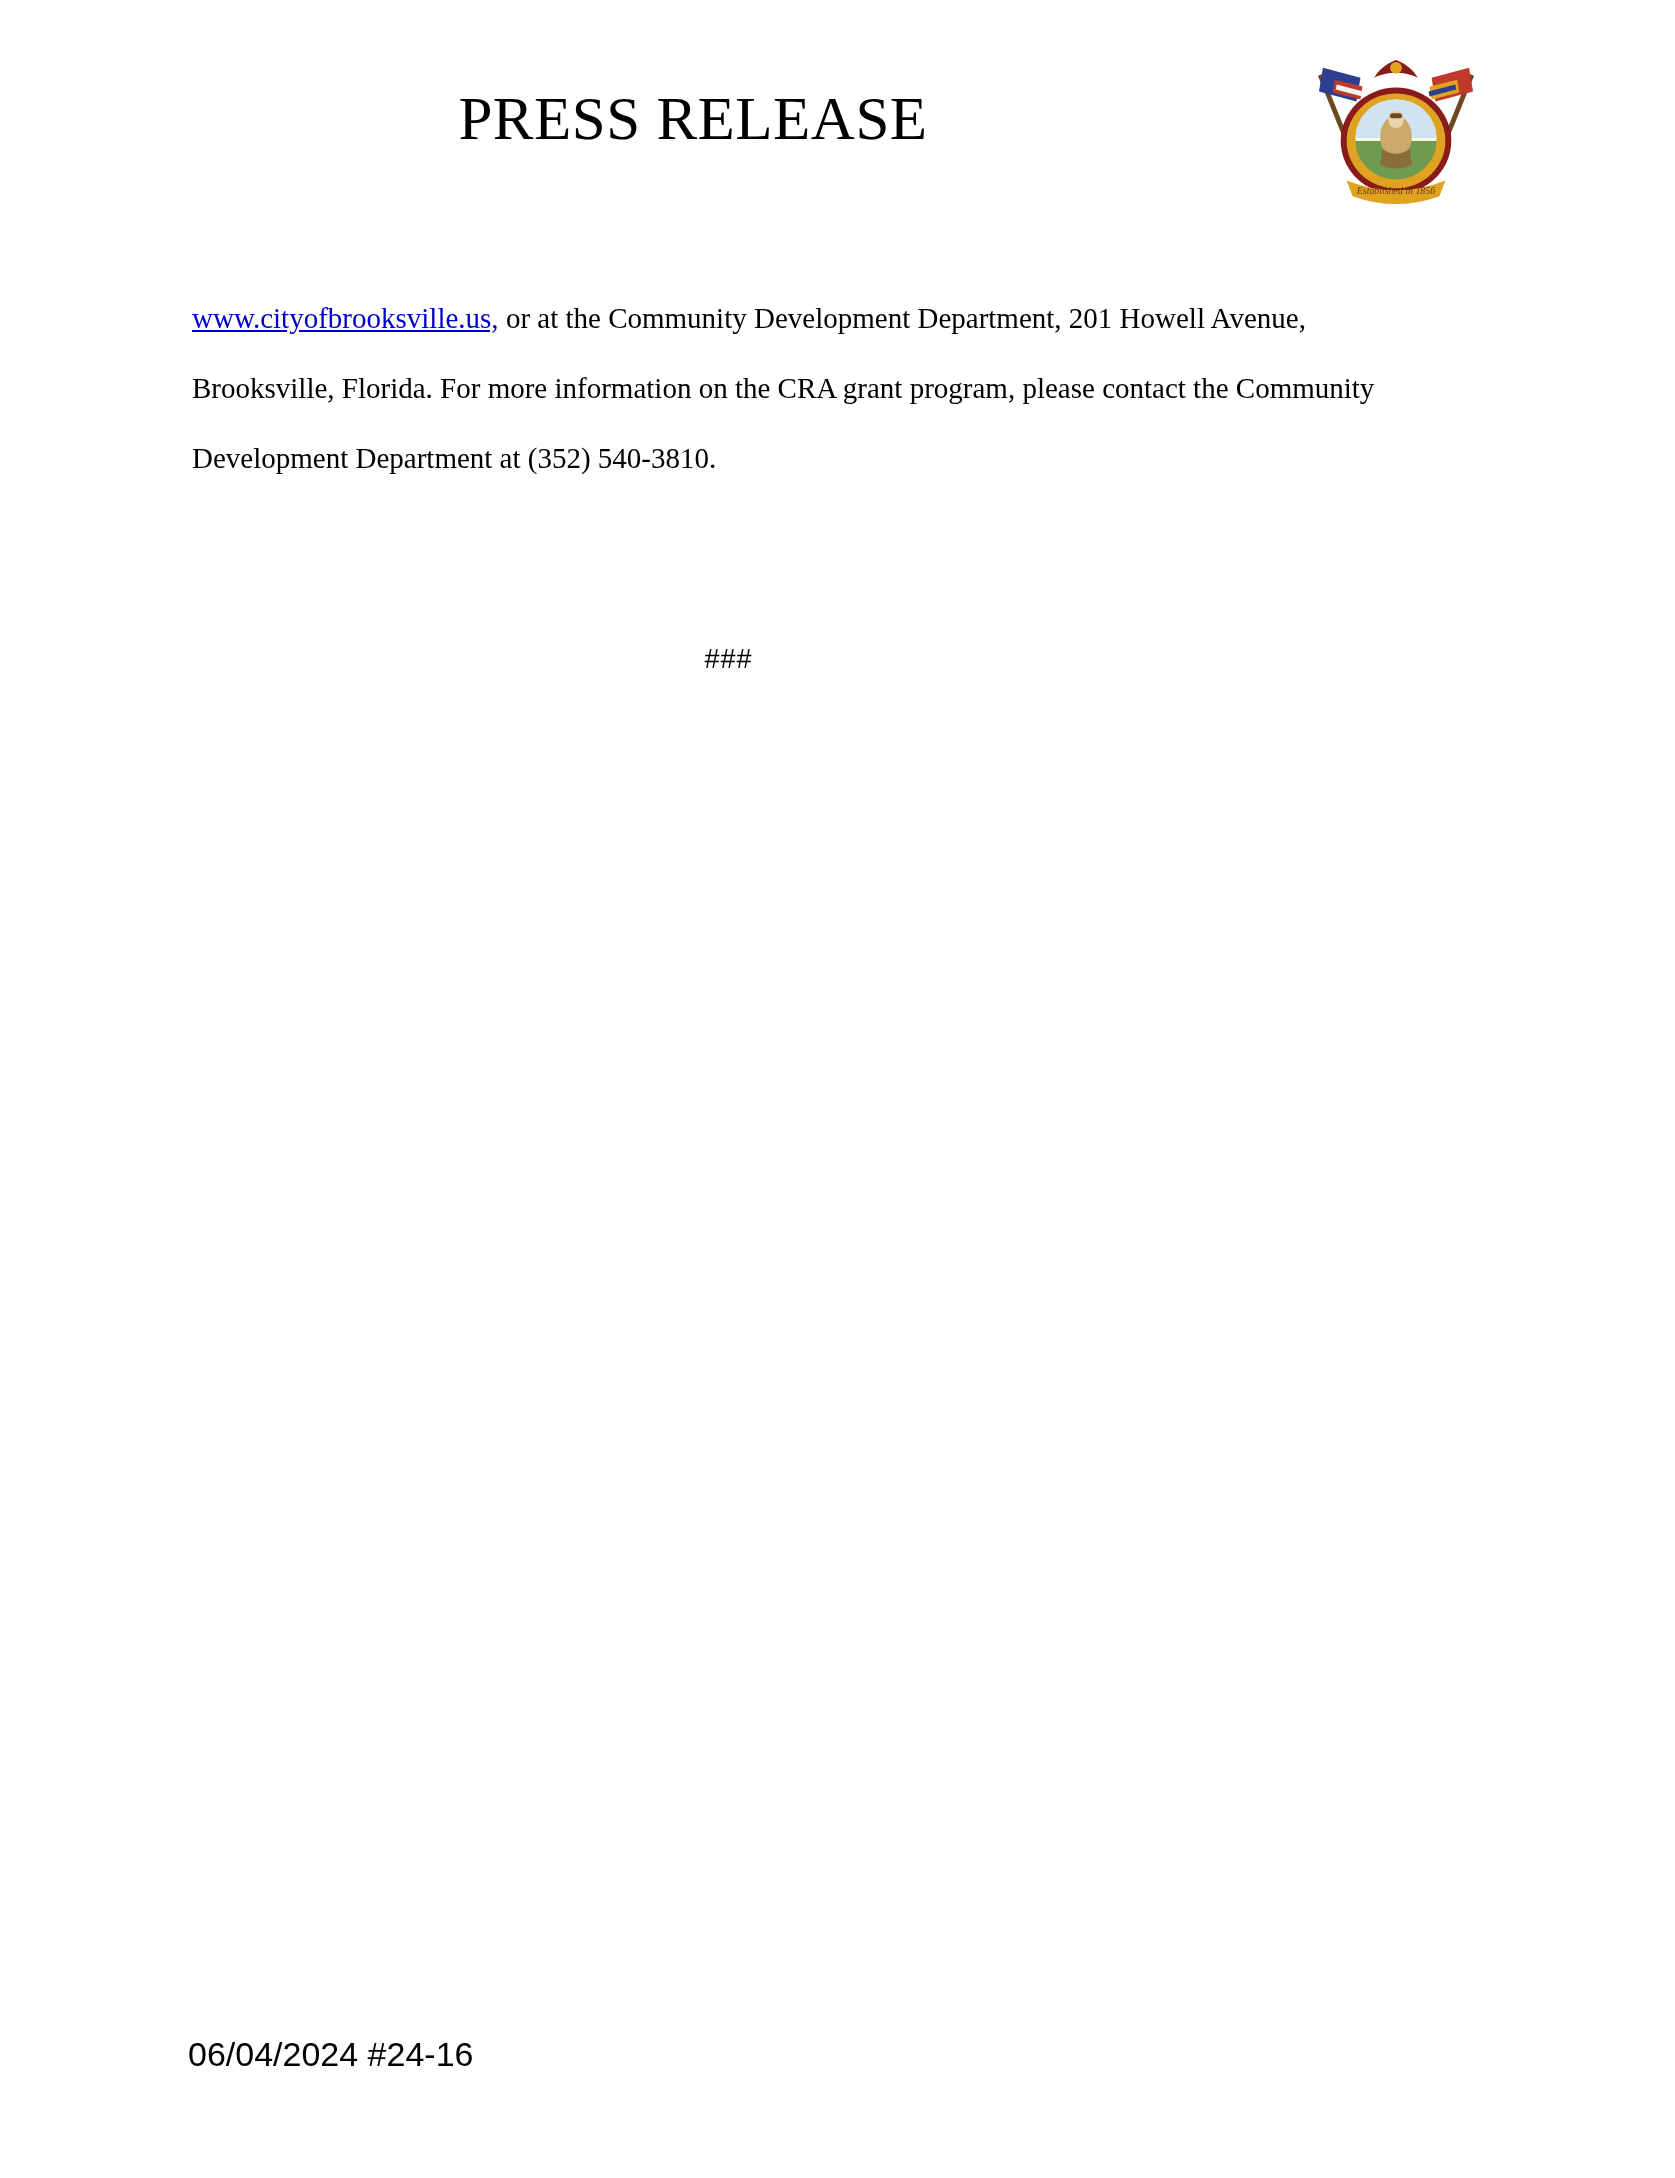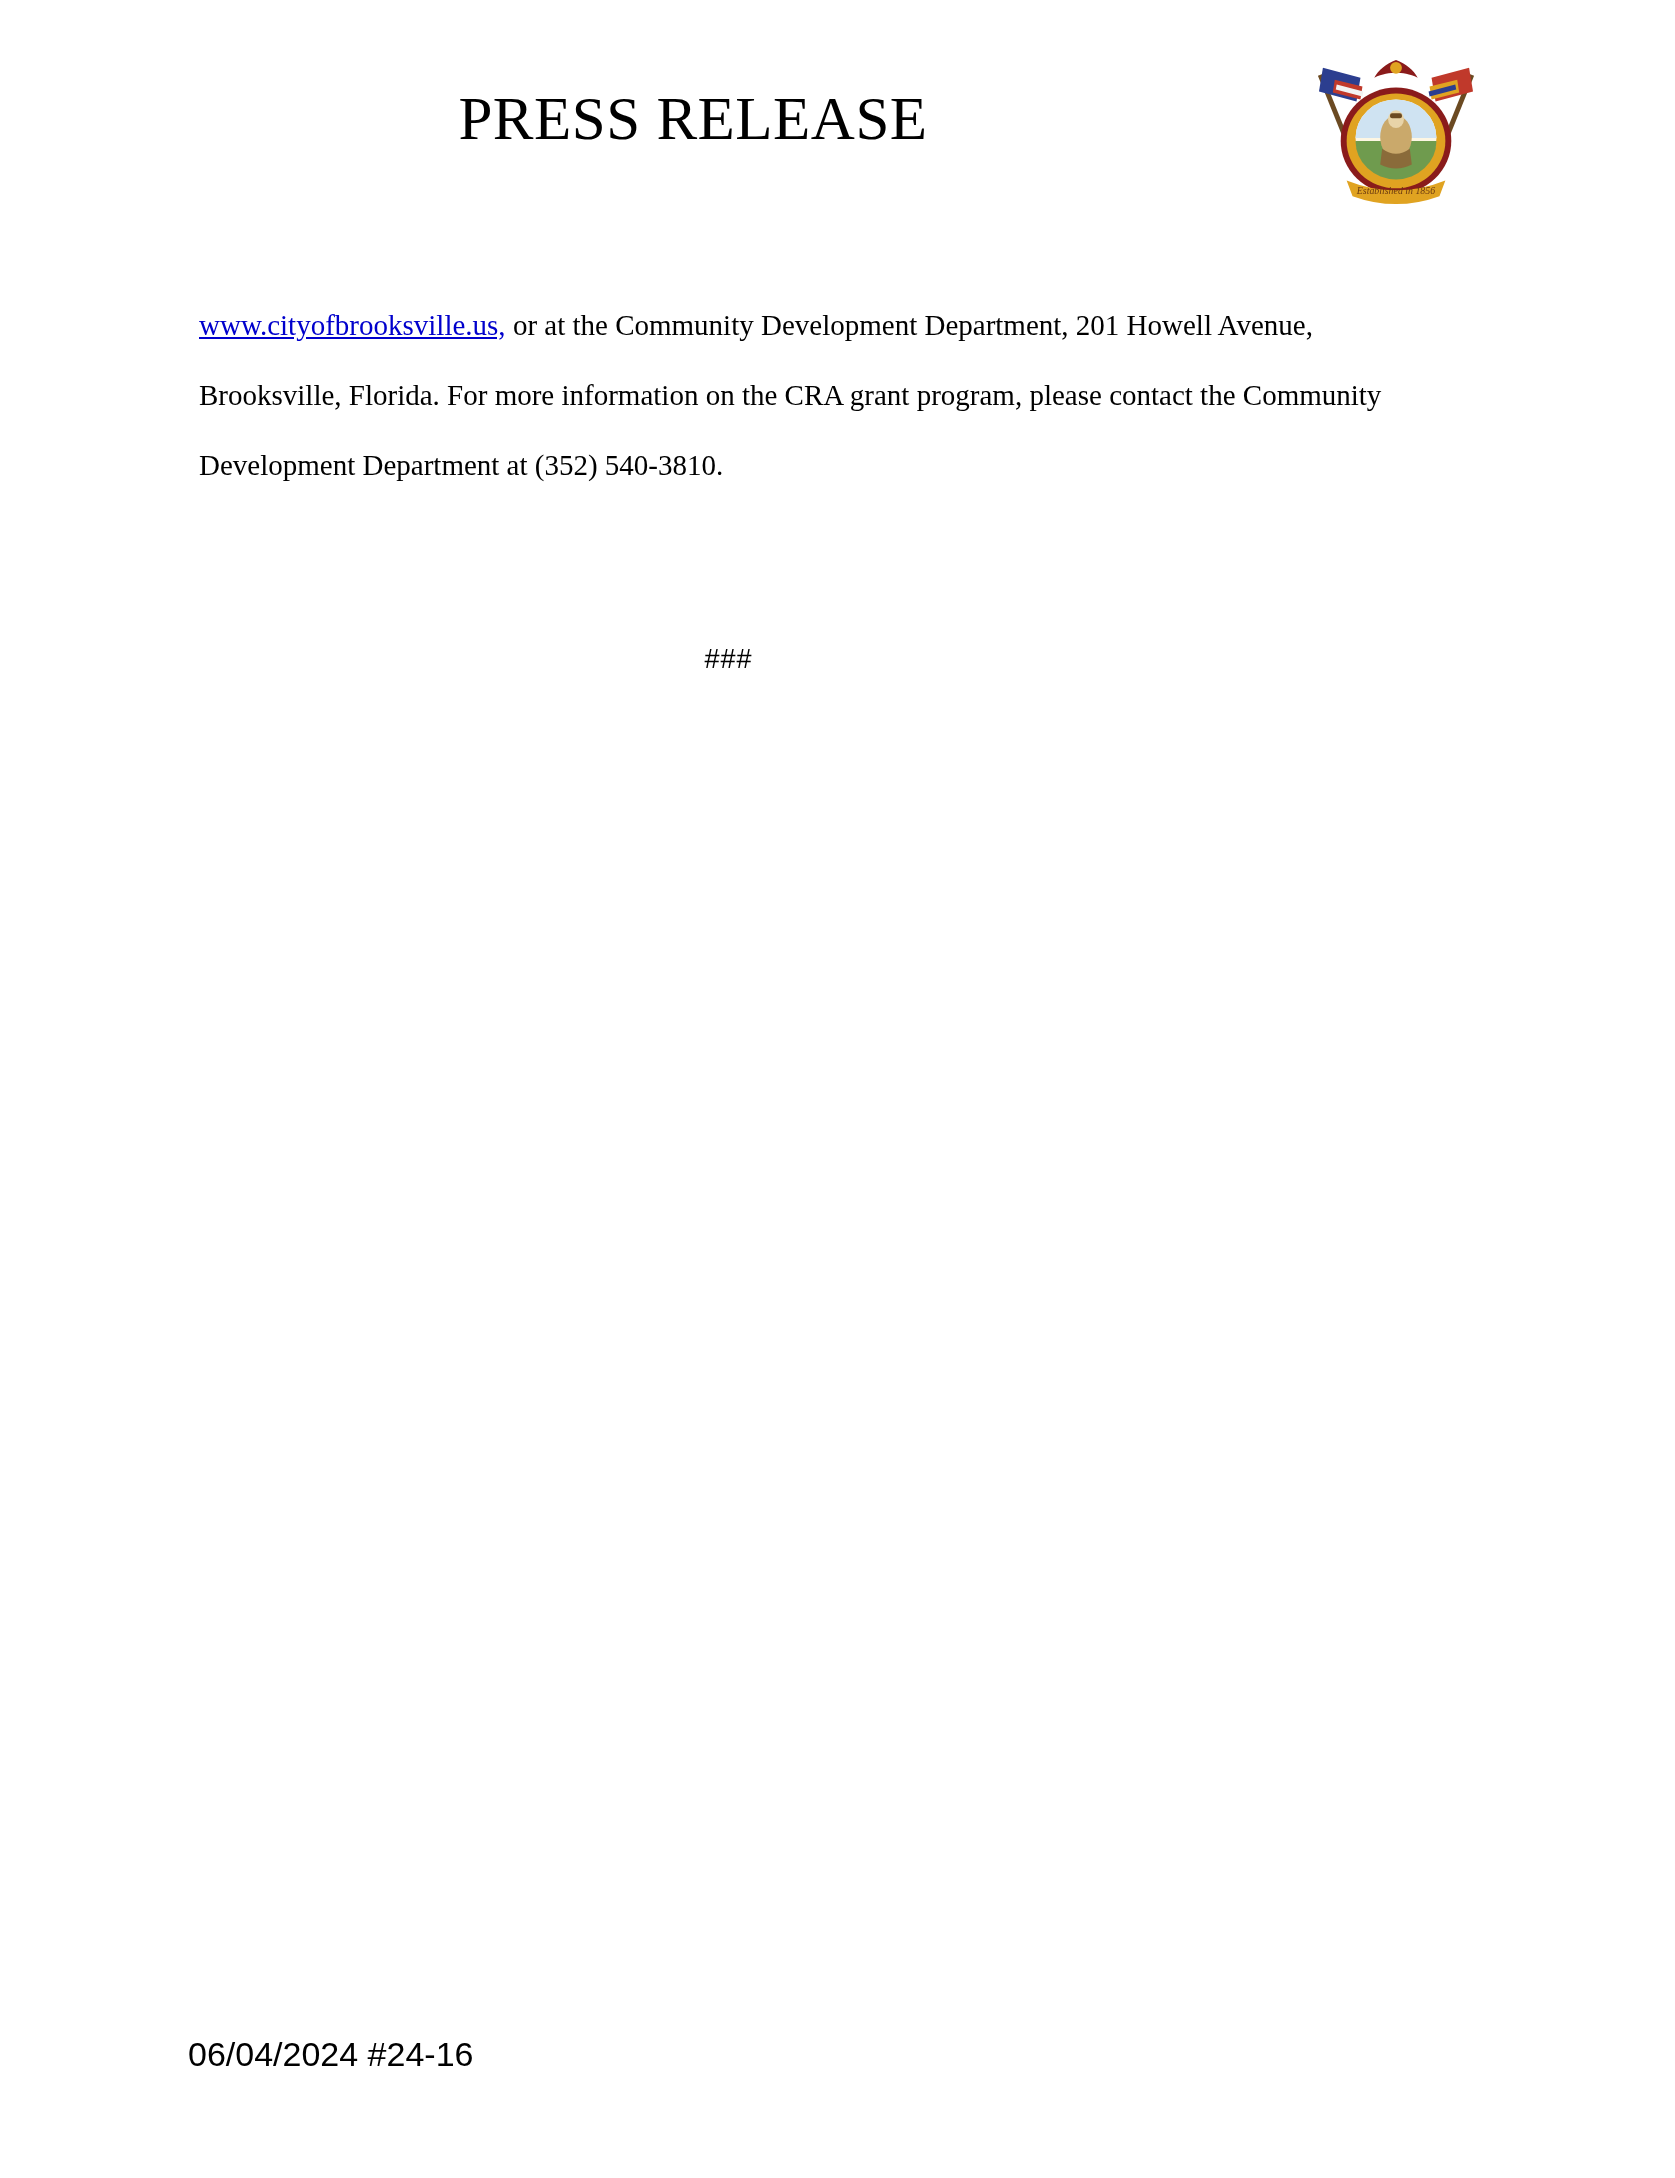--- a/index.html
+++ b/index.html
@@ -62,21 +62,21 @@
   .body-text {
     position: absolute;
     left: 184px;
     top: 275px;
     width: 1277px;
     font-size: 29px;
     line-height: 70px;
     color: #000000;
   }
   .body-text p {
-    margin: 15px;
+    margin: 8px;
   }
   .doc-link {
     color: #0000cc;
     text-decoration: underline;
   }
 
   
   .end-mark {
     position: absolute;
     left: 0;

